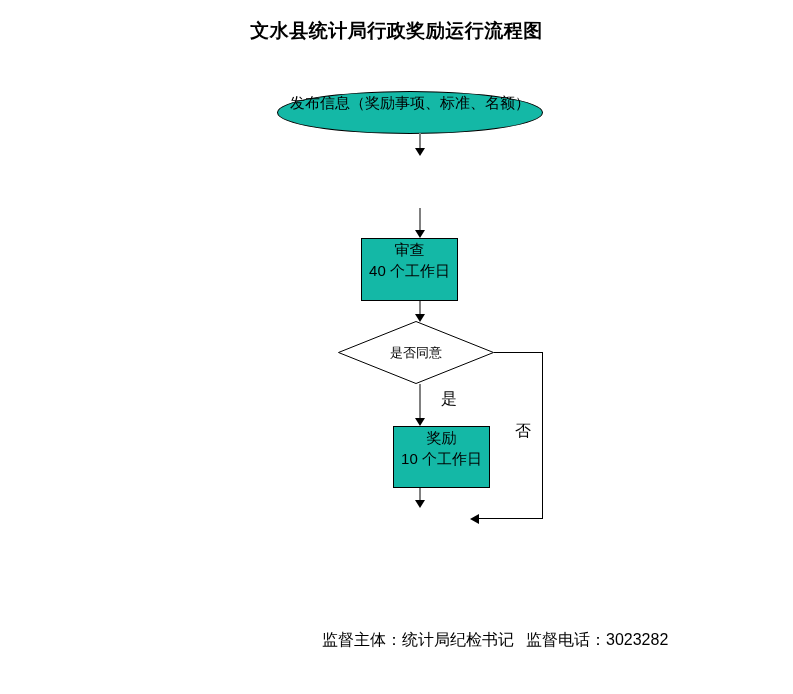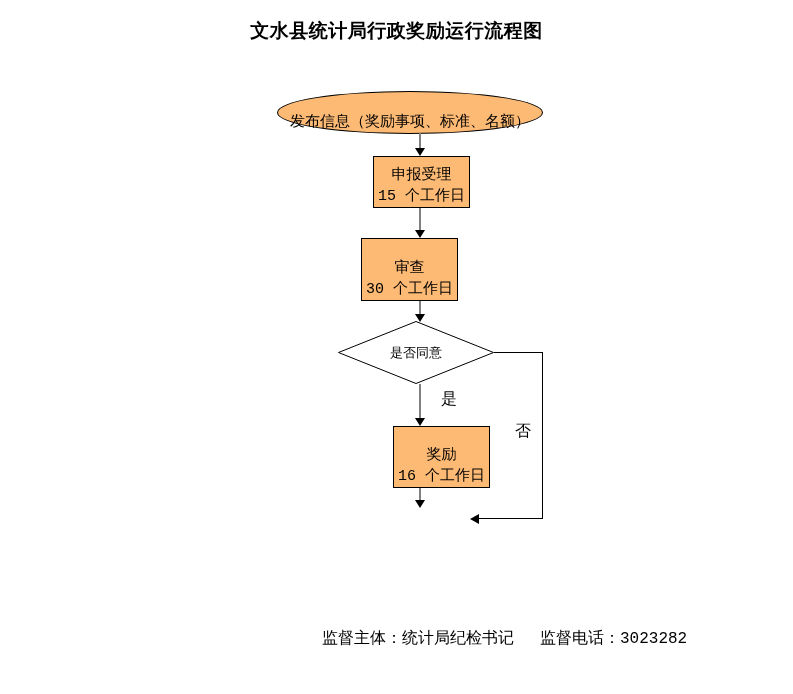--- a/index.html
+++ b/index.html
@@ -1,42 +1,42 @@
 <!DOCTYPE html>
 <html style="--background: #ffffff; --outline: #000000; --connector: #808080; --arrow: #000000; --text: #000000;"><head>
 <meta charset="utf-8">
 <style>
   html, body { margin:0; padding:0; }
   #canvas {
     position: relative;
     width: 793px;
     height: 694px;
     background: var(--background, #ffffff);
-    font-family: Liberation Mono, monospace;
+    font-family: Liberation Sans, sans-serif;
     color: var(--text, #000000);
     overflow: hidden;
     border-radius: 32px;
   }
   #title {
     position: absolute;
     top: 18px; left: 0; width: 100%;
     text-align: center;
     font-size: 19px;
     font-weight: bold;
     letter-spacing: 0.5px;
   }
   .node {
     position: absolute;
     box-sizing: border-box;
     border: 1px solid var(--outline, #000000);
-    background: #fdba74;
+    background: #14b8a6;
     display: flex;
     flex-direction: column;
     align-items: center;
-    justify-content: flex-end;
+    justify-content: flex-start;
     text-align: center;
     font-size: 15px;
     line-height: 21px;
   }
   #node-start { left:277px; top:91px;  width:266px; height:43px; border-radius:50%; }
   #node-step1 { left:373px; top:156px; width:97px;  height:52px; }
   #node-step2 { left:361px; top:238px; width:97px;  height:63px; }
   #node-step3 { left:393px; top:426px; width:97px;  height:62px; }
   #node-end   { left:372px; top:508px; width:98px;  height:40px; border-radius:20px; }
 
@@ -76,47 +76,43 @@
     border-right:9px solid var(--arrow, #000000);
   }
 
   #yes-label { position:absolute; left:441px; top:389px; font-size:16px; }
   #no-label  { position:absolute; left:515px; top:421px; font-size:16px; }
 
   #footer {
     position:absolute; left:322px; top:629px;
     font-size:16px; line-height:21px;
   }
-  #footer .phone { margin-left:26px; }
+  #footer .phone { margin-left:12px; }
 </style>
 </head>
 <body>
 
 <div id="canvas">
 
   <div id="title">文水县统计局行政奖励运行流程图</div>
 
   <div class="node" id="node-start">
     <span>发布信息（奖励事项、标准、名额）</span>
   </div>
 
   <div class="conn-v" id="c1-line"></div>
   <div class="arrow-down" id="c1-arrow"></div>
 
-  <div class="node" id="node-step1">
-    <span>申报受理</span>
-    <span>15 个工作日</span>
-  </div>
 
   <div class="conn-v" id="c2-line"></div>
   <div class="arrow-down" id="c2-arrow"></div>
 
   <div class="node" id="node-step2">
     <span>审查</span>
-    <span>30 个工作日</span>
+    <span>40 个工作日</span>
   </div>
 
   <div class="conn-v" id="c3-line"></div>
   <div class="arrow-down" id="c3-arrow"></div>
 
   <div id="decision-wrap">
     <svg width="156" height="63" viewBox="0 0 156 63">
       <polygon points="78,0.5 155.5,31.5 78,62.5 0.5,31.5" fill="#ffffff" stroke="#000000" stroke-width="1"></polygon>
     </svg>
     <div id="decision-label">是否同意</div>
@@ -127,21 +123,21 @@
   <div id="yes-label">是</div>
 
   <div class="line-black-h" id="no-h1"></div>
   <div class="line-black-v" id="no-v"></div>
   <div class="line-black-h" id="no-h2"></div>
   <div id="no-arrow"></div>
   <div id="no-label">否</div>
 
   <div class="node" id="node-step3">
     <span>奖励</span>
-    <span>16 个工作日</span>
+    <span>10 个工作日</span>
   </div>
 
   <div class="conn-v" id="c5-line"></div>
   <div class="arrow-down" id="c5-arrow"></div>
 
 
   <div id="footer">
     <div>
       <span>监督主体：统计局纪检书记</span><span class="phone">监督电话：3023282</span>
     </div>

